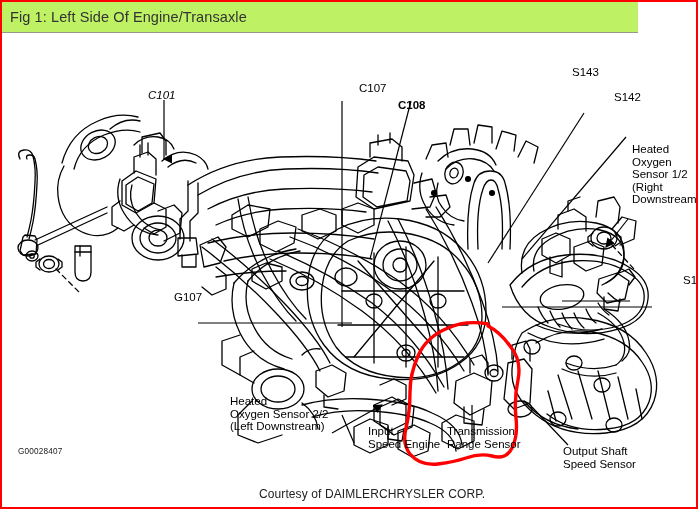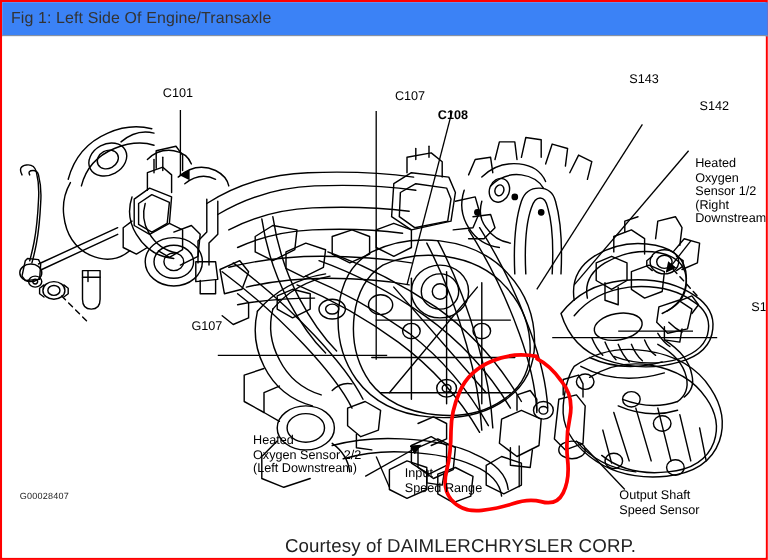--- a/index.html
+++ b/index.html
@@ -3,36 +3,36 @@
 <meta charset="utf-8">
 <style>
   html,body{margin:0;padding:0;background:#fff;}
   body{width:698px;height:509px;overflow:hidden;
        font-family:"Liberation Sans","DejaVu Sans",sans-serif;}
 
   #page{position:relative;width:698px;height:509px;box-sizing:border-box;
         border:2px solid #ff0000;background:#ffffff;}
 
   
-  #titlebar{position:absolute;left:0;top:0;width:696px;height:31px;
-            background:#3b82f6;border-bottom:1px solid #9a968e;
+  #titlebar{position:absolute;left:0;top:0;width:636px;height:31px;
+            background:#bef264;border-bottom:1px solid #9a968e;
             box-sizing:border-box;display:flex;align-items:center;}
   #titlebar .txt{font-size:14.5px;color:#333333;padding-left:8px;
                  letter-spacing:.1px;white-space:nowrap;}
 
   
   #canvas{position:absolute;left:0;top:31px;width:694px;height:474px;
           background:#ffffff;overflow:hidden;}
   #art{position:absolute;left:0;top:0;}
 
   
   .lbl{position:absolute;color:#000;font-size:11.5px;line-height:12.6px;
        white-space:pre;letter-spacing:0px;}
   .figid{position:absolute;color:#1a1a1a;font-size:8.2px;letter-spacing:.2px;}
-  .courtesy{position:absolute;color:#222;font-size:17px;letter-spacing:.1px;}
+  .courtesy{position:absolute;color:#222;font-size:12px;letter-spacing:.1px;}
 </style>
 </head>
 <body>
 
 <div id="page">
 
   <div id="titlebar">
     <span class="txt">Fig 1: Left Side Of Engine/Transaxle</span>
   </div>
 
@@ -330,38 +330,40 @@
       </defs>
 
       <g fill="none" stroke="#ff0000" stroke-width="3.4" stroke-linecap="round" stroke-linejoin="round">
         <path d="M486 291 q-22 -4 -40 4 q-22 9 -30 28 q-8 18 -8 36
                  q0 20 -4 36 q-4 16 4 26 q10 12 28 10 q16 -2 28 -6
                  q14 -5 26 -2 q14 4 20 -8 q6 -12 4 -30
                  q-2 -20 2 -38 q4 -20 -8 -34 q-10 -14 -22 -20 z"></path>
       </g>
     </svg>
 
-    <div class="lbl" style="left:146px;top:46px;">C101</div>
+    <div class="lbl" style="left:146px;top:56px;font-style:italic;">C101</div>
     <div class="lbl" style="left:325px;top:49px;margin-left:32px;">C107</div>
     <div class="lbl" style="left:396px;top:66px;font-weight:bold;">C108</div>
     <div class="lbl" style="left:570px;top:33px;">S143</div>
-    <div class="lbl" style="left:612px;top:58px;margin-left:22px;">S142</div>
+    <div class="lbl" style="left:612px;top:58px;">S142</div>
     <div class="lbl" style="left:172px;top:258px;">G107</div>
     <div class="lbl" style="left:681px;top:241px;">S146</div>
 
     <div class="lbl" style="left:630px;top:110px;">Heated
 Oxygen
 Sensor 1/2
 (Right
 Downstream)</div>
     <div class="lbl" style="left:228px;top:362px;">Heated
 Oxygen Sensor 2/2
 (Left Downstream)</div>
     <div class="lbl" style="left:366px;top:392px;">Input
-Speed Range</div>
+Speed Engine</div>
+    <div class="lbl" style="left:445px;top:392px;">Transmission
+Range Sensor</div>
     <div class="lbl" style="left:561px;top:412px;">Output Shaft
 Speed Sensor</div>
 
     <div class="figid" style="left:16px;top:414px;text-align:center;">G00028407</div>
 
     <div class="courtesy" style="left:257px;top:454px;">Courtesy of DAIMLERCHRYSLER CORP.</div>
 
   </div>
 </div>
 

